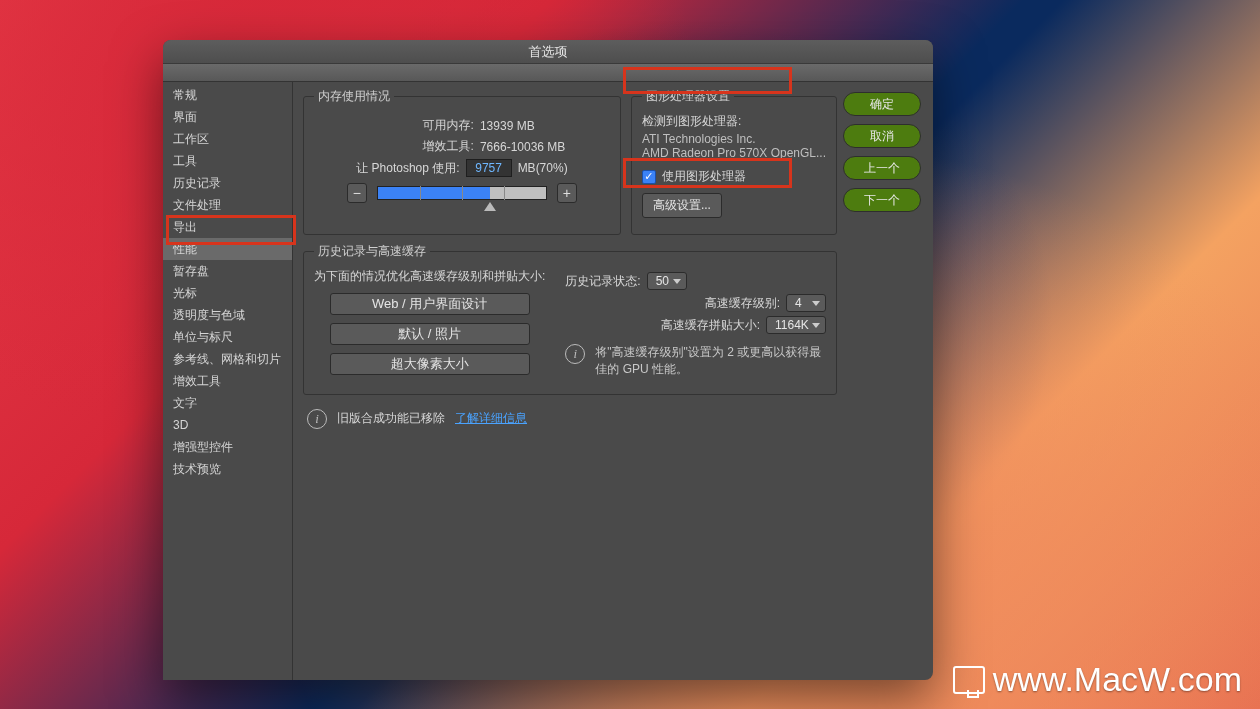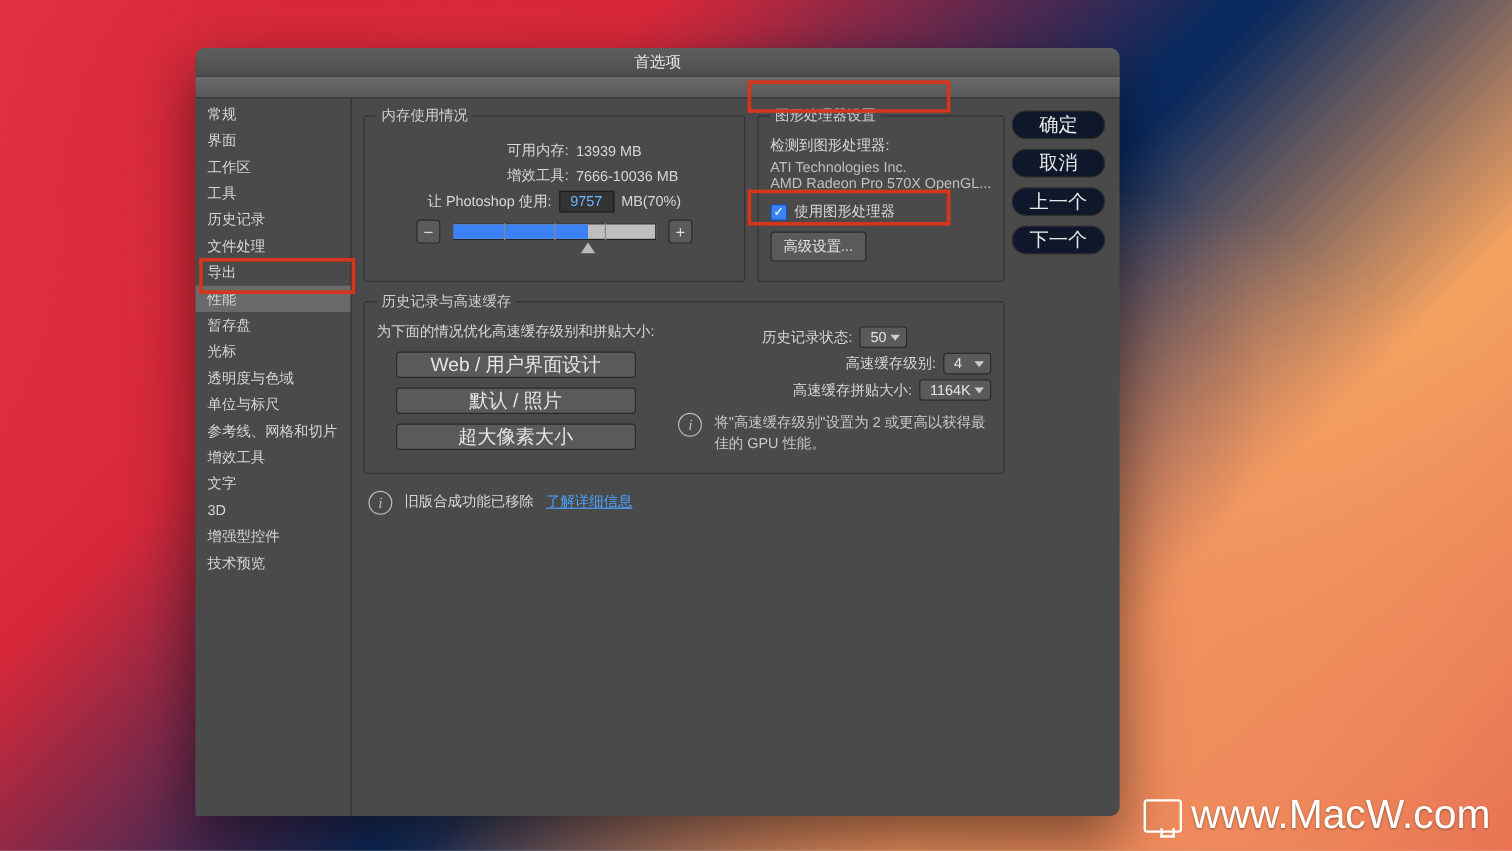--- a/index.html
+++ b/index.html
@@ -36,23 +36,23 @@
     padding-top:2px;
   }
   .side-item {
     padding:2px 10px; color:#d5d5d5; font-size:12px; line-height:18px; cursor:default;
   }
   .side-item.selected { background:#6a6a6a; }
   .content { flex:1; padding:6px 6px 6px 10px; display:flex; }
   .main-col { flex:1; display:flex; flex-direction:column; }
   .right-col { width:90px; padding:4px 6px 0 6px; display:flex; flex-direction:column; gap:8px; }
   .pill-btn {
-    background:#0f172a; border:1px solid #2e2e2e; color:#e8e8e8;
+    background:#4d7c0f; border:1px solid #2e2e2e; color:#e8e8e8;
     border-radius:14px; height:24px; display:flex; align-items:center; justify-content:center;
-    font-size:16px;
+    font-size:12px;
   }
   fieldset.group {
     border:1px solid #333; border-radius:3px; margin-bottom:8px; padding:8px 10px 12px;
     position:relative;
   }
   fieldset.group > legend {
     padding:0 4px; color:#d0d0d0; font-size:12px;
   }
   .row { display:flex; align-items:center; gap:6px; margin:4px 0; }
   .lbl-right { text-align:right; }
@@ -81,21 +81,21 @@
   .checkbox {
     width:14px;height:14px;background:#3b82f6;border:1px solid #1b4fa8;border-radius:2px;
     display:inline-flex;align-items:center;justify-content:center;color:#fff;font-size:11px;
   }
   .flat-btn {
     background:#5a5a5a;border:1px solid #2b2b2b;color:#e5e5e5;border-radius:3px;
     padding:3px 10px;font-size:12px;display:flex;align-items:center;gap:4px;
   }
   .wide-btn {
     background:#5a5a5a;border:1px solid #2b2b2b;color:#e5e5e5;border-radius:3px;
-    height:22px;display:flex;align-items:center;justify-content:center;font-size:16px;
+    height:22px;display:flex;align-items:center;justify-content:center;font-size:13px;
     width:200px;
   }
   .select {
     background:#5a5a5a;border:1px solid #2b2b2b;color:#e5e5e5;border-radius:3px;
     height:18px;padding:0 16px 0 8px;font-size:12px;display:inline-flex;align-items:center;
     position:relative; min-width:40px;
   }
   .select::after {
     content:""; position:absolute; right:5px; top:6px;
     border-left:4px solid transparent;border-right:4px solid transparent;border-top:5px solid #ccc;
@@ -202,21 +202,21 @@
         <fieldset class="group">
           <legend>历史记录与高速缓存</legend>
           <div style="display:flex; gap:20px;">
             <div style="display:flex;flex-direction:column;gap:8px;align-items:center;">
               <div style="align-self:flex-start;">为下面的情况优化高速缓存级别和拼贴大小:</div>
               <div class="wide-btn">Web / 用户界面设计</div>
               <div class="wide-btn">默认 / 照片</div>
               <div class="wide-btn">超大像素大小</div>
             </div>
             <div style="flex:1;">
-              <div class="row" style="justify-content:center;">
+              <div class="row" style="justify-content:flex-start;">
                 <span>历史记录状态:</span>
                 <span class="select">
                     <span>50</span>
                   </span>
               </div>
               <div class="row" style="justify-content:flex-end;">
                 <span>高速缓存级别:</span>
                 <span class="select">
                     <span>4</span>
                   </span>

